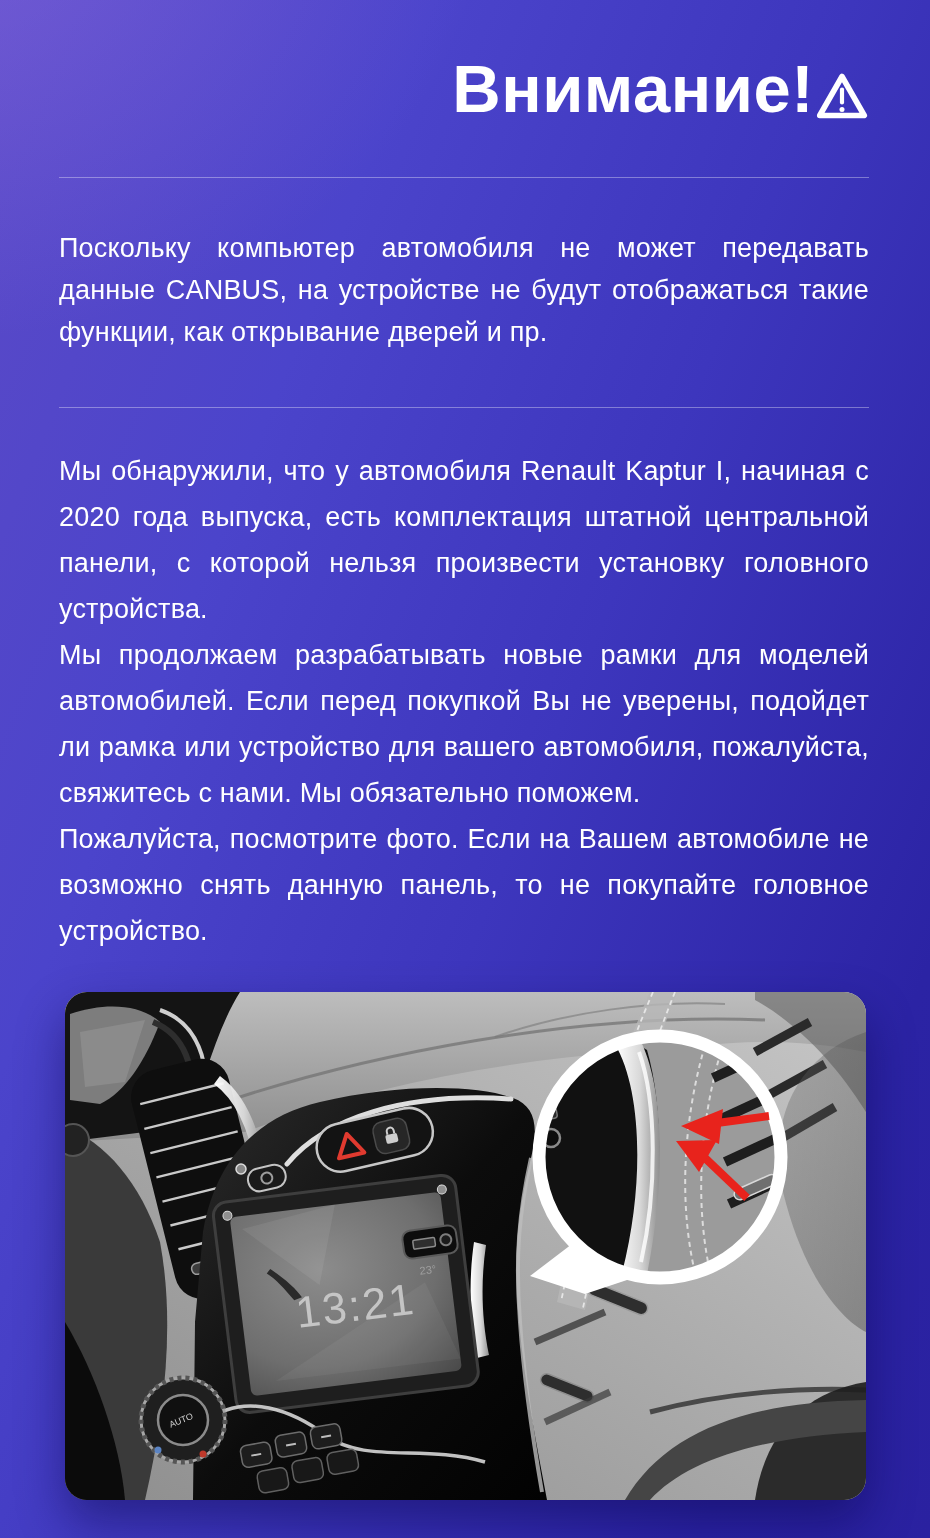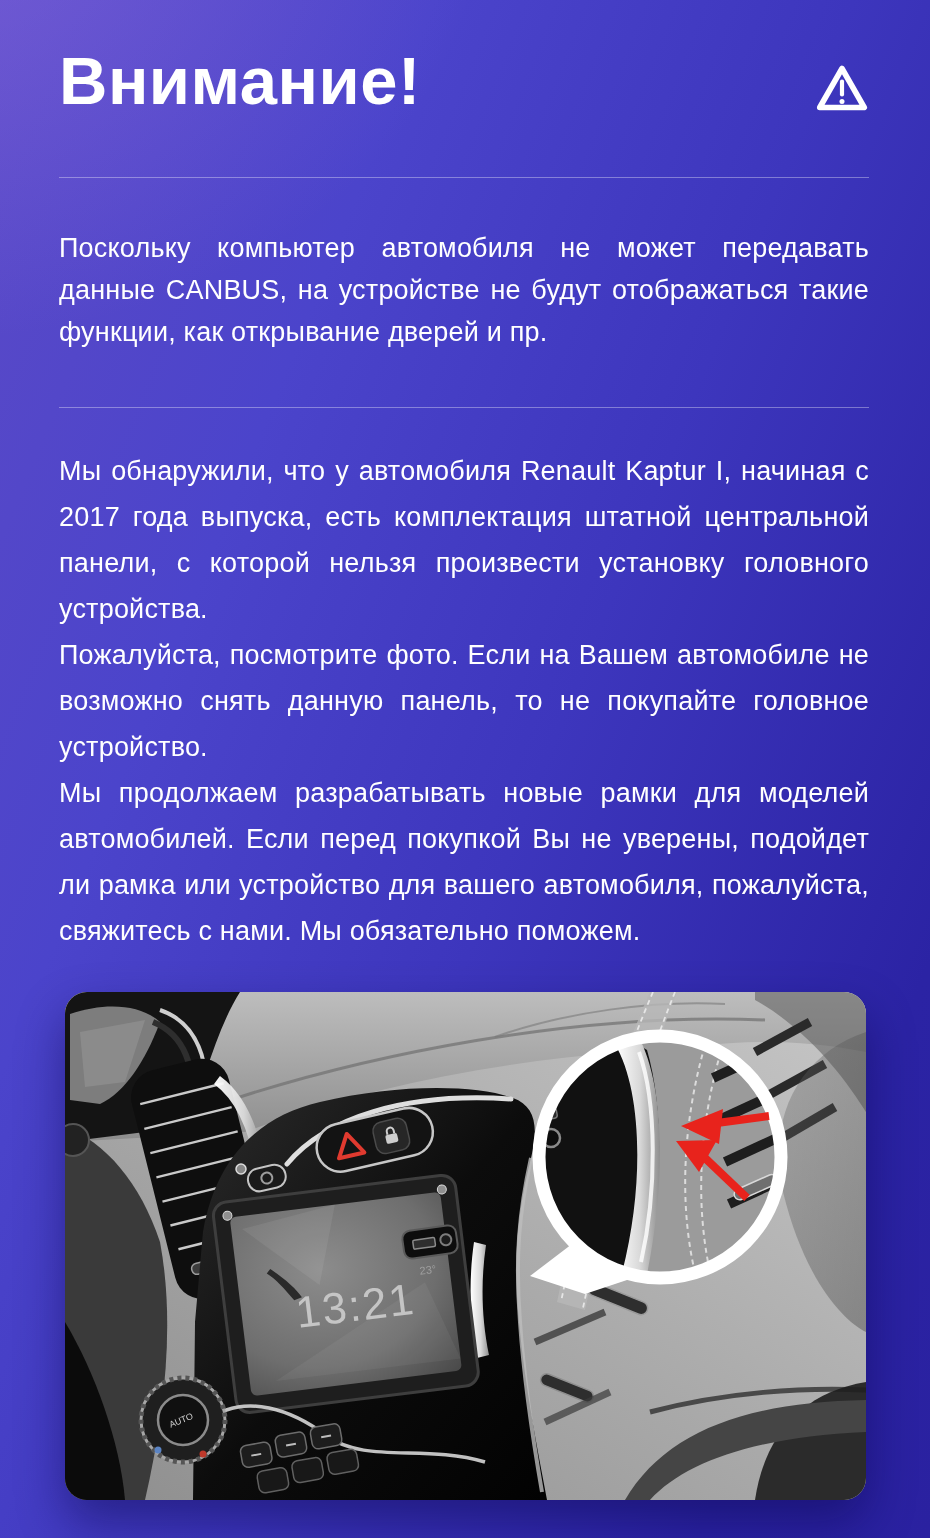--- a/index.html
+++ b/index.html
@@ -8,22 +8,22 @@
     font-family:"Liberation Sans",sans-serif;
     background:#3d36bd;
   }
   .page{
     position:relative;width:930px;height:1538px;overflow:hidden;
     background:
       radial-gradient(900px 700px at -8% -6%, rgba(150,120,235,0.40), rgba(150,120,235,0) 62%),
       linear-gradient(112deg,#5b4ac7 0%,#4b44cb 28%,#3d36bd 55%,#2b23a4 85%,#2a21a0 100%);
   }
   .header{
-    position:absolute;left:59px;top:46px;width:811px;
-    display:flex;justify-content:space-between;align-items:flex-start;
+    position:absolute;left:59px;top:54px;width:811px;
+    display:flex;justify-content:flex-end;align-items:flex-start;
   }
   .title{
     margin:0;color:#ffffff;font-size:67px;font-weight:bold;
     letter-spacing:0.5px;line-height:1.05;
   }
   .warn-icon{margin-top:16px;flex:0 0 auto;}
   .divider{
     position:absolute;left:59px;width:810px;height:0;
     border-top:1px solid rgba(255,255,255,0.35);
   }
@@ -60,23 +60,23 @@
 
   <div class="divider d1"></div>
 
   <div class="para block1">
     <p>Поскольку компьютер автомобиля не может передавать данные CANBUS, на устройстве не будут отображаться такие функции, как открывание дверей и пр.</p>
   </div>
 
   <div class="divider d2"></div>
 
   <div class="para block2">
-    <p>Мы обнаружили, что у автомобиля Renault Kaptur I, начиная с 2017 года выпуска, есть комплектация штатной центральной панели, с которой нельзя произвести установку головного устройства.</p>
+    <p>Мы обнаружили, что у автомобиля Renault Kaptur I, начиная с 2020 года выпуска, есть комплектация штатной центральной панели, с которой нельзя произвести установку головного устройства.</p>
+    <p>Мы продолжаем разрабатывать новые рамки для моделей автомобилей. Если перед покупкой Вы не уверены, подойдет ли рамка или устройство для вашего автомобиля, пожалуйста, свяжитесь с нами. Мы обязательно поможем.</p>
     <p>Пожалуйста, посмотрите  фото. Если на Вашем автомобиле не возможно снять данную панель, то не покупайте головное устройство.</p>
-    <p>Мы продолжаем разрабатывать новые рамки для моделей автомобилей. Если перед покупкой Вы не уверены, подойдет ли рамка или устройство для вашего автомобиля, пожалуйста, свяжитесь с нами. Мы обязательно поможем.</p>
   </div>
 
   <figure class="photo" style="margin:0">
     <svg width="801" height="508" viewBox="0 0 801 508">
       <defs>
         <linearGradient id="doorG" x1="0" y1="1" x2="1" y2="0">
           <stop offset="0" stop-color="#8e8e8e"></stop>
             <stop offset="0.55" stop-color="#adadad"></stop>
             <stop offset="1" stop-color="#c7c7c7"></stop>
         </linearGradient>

